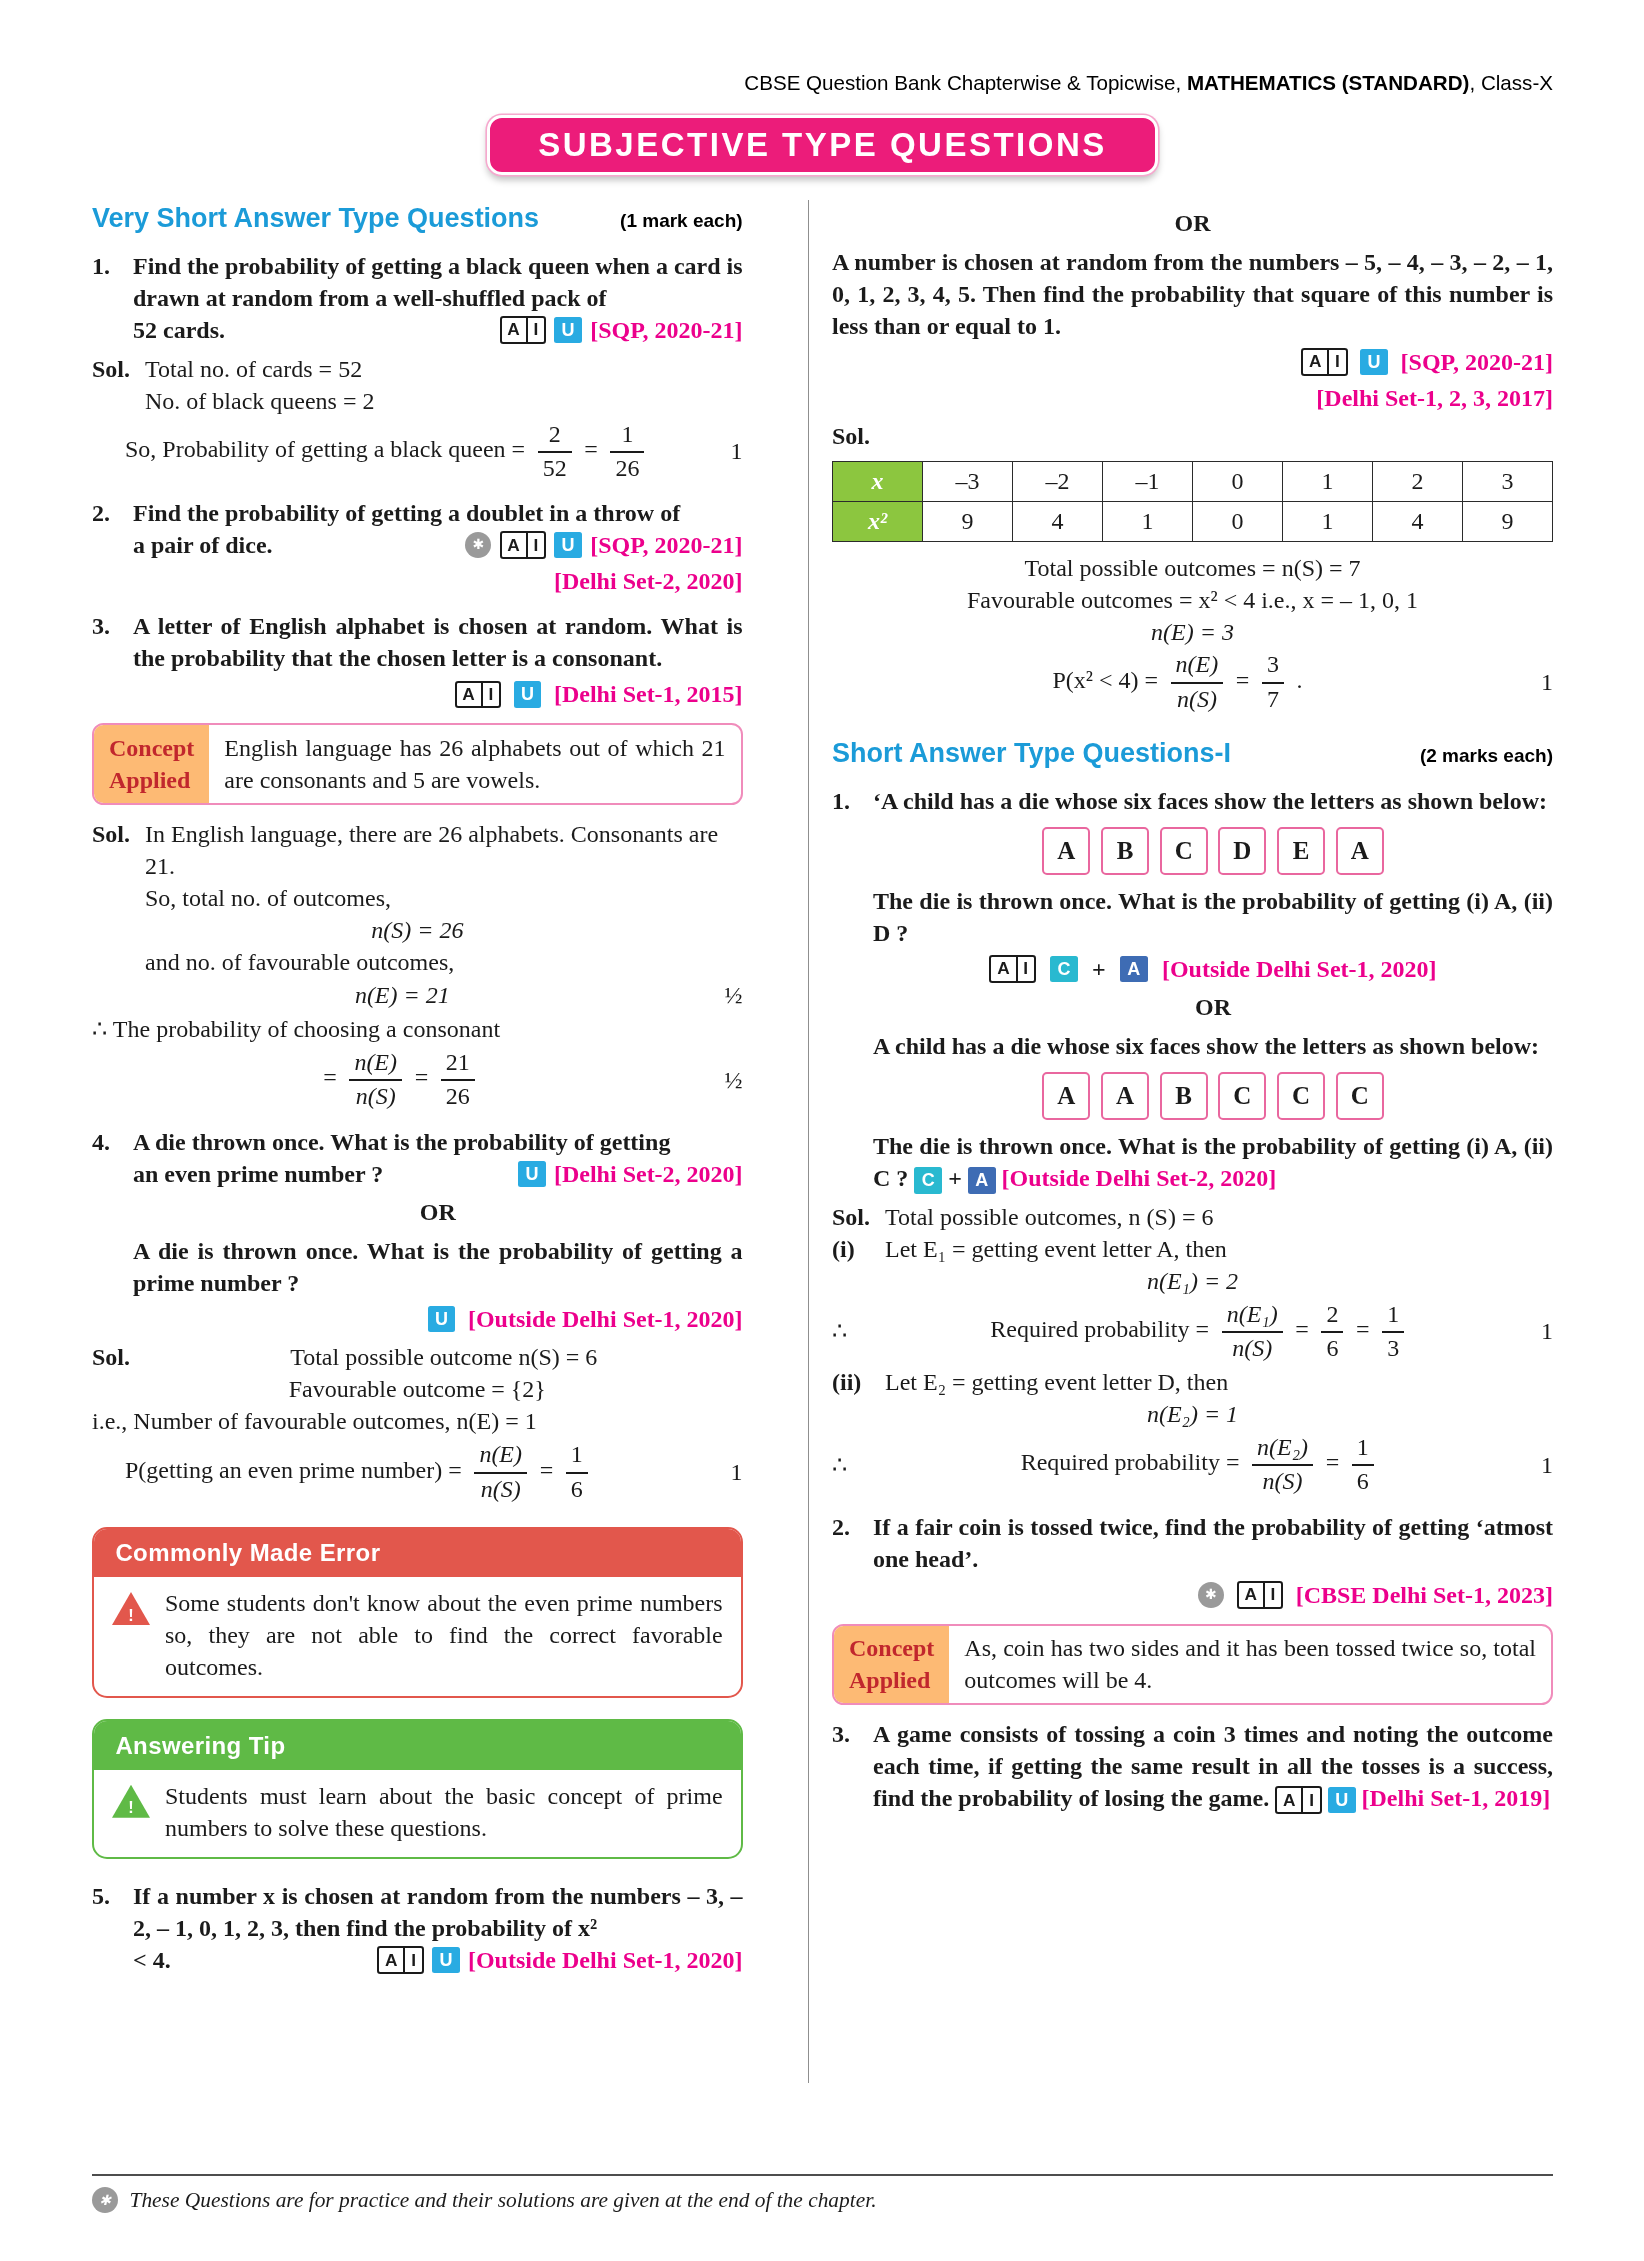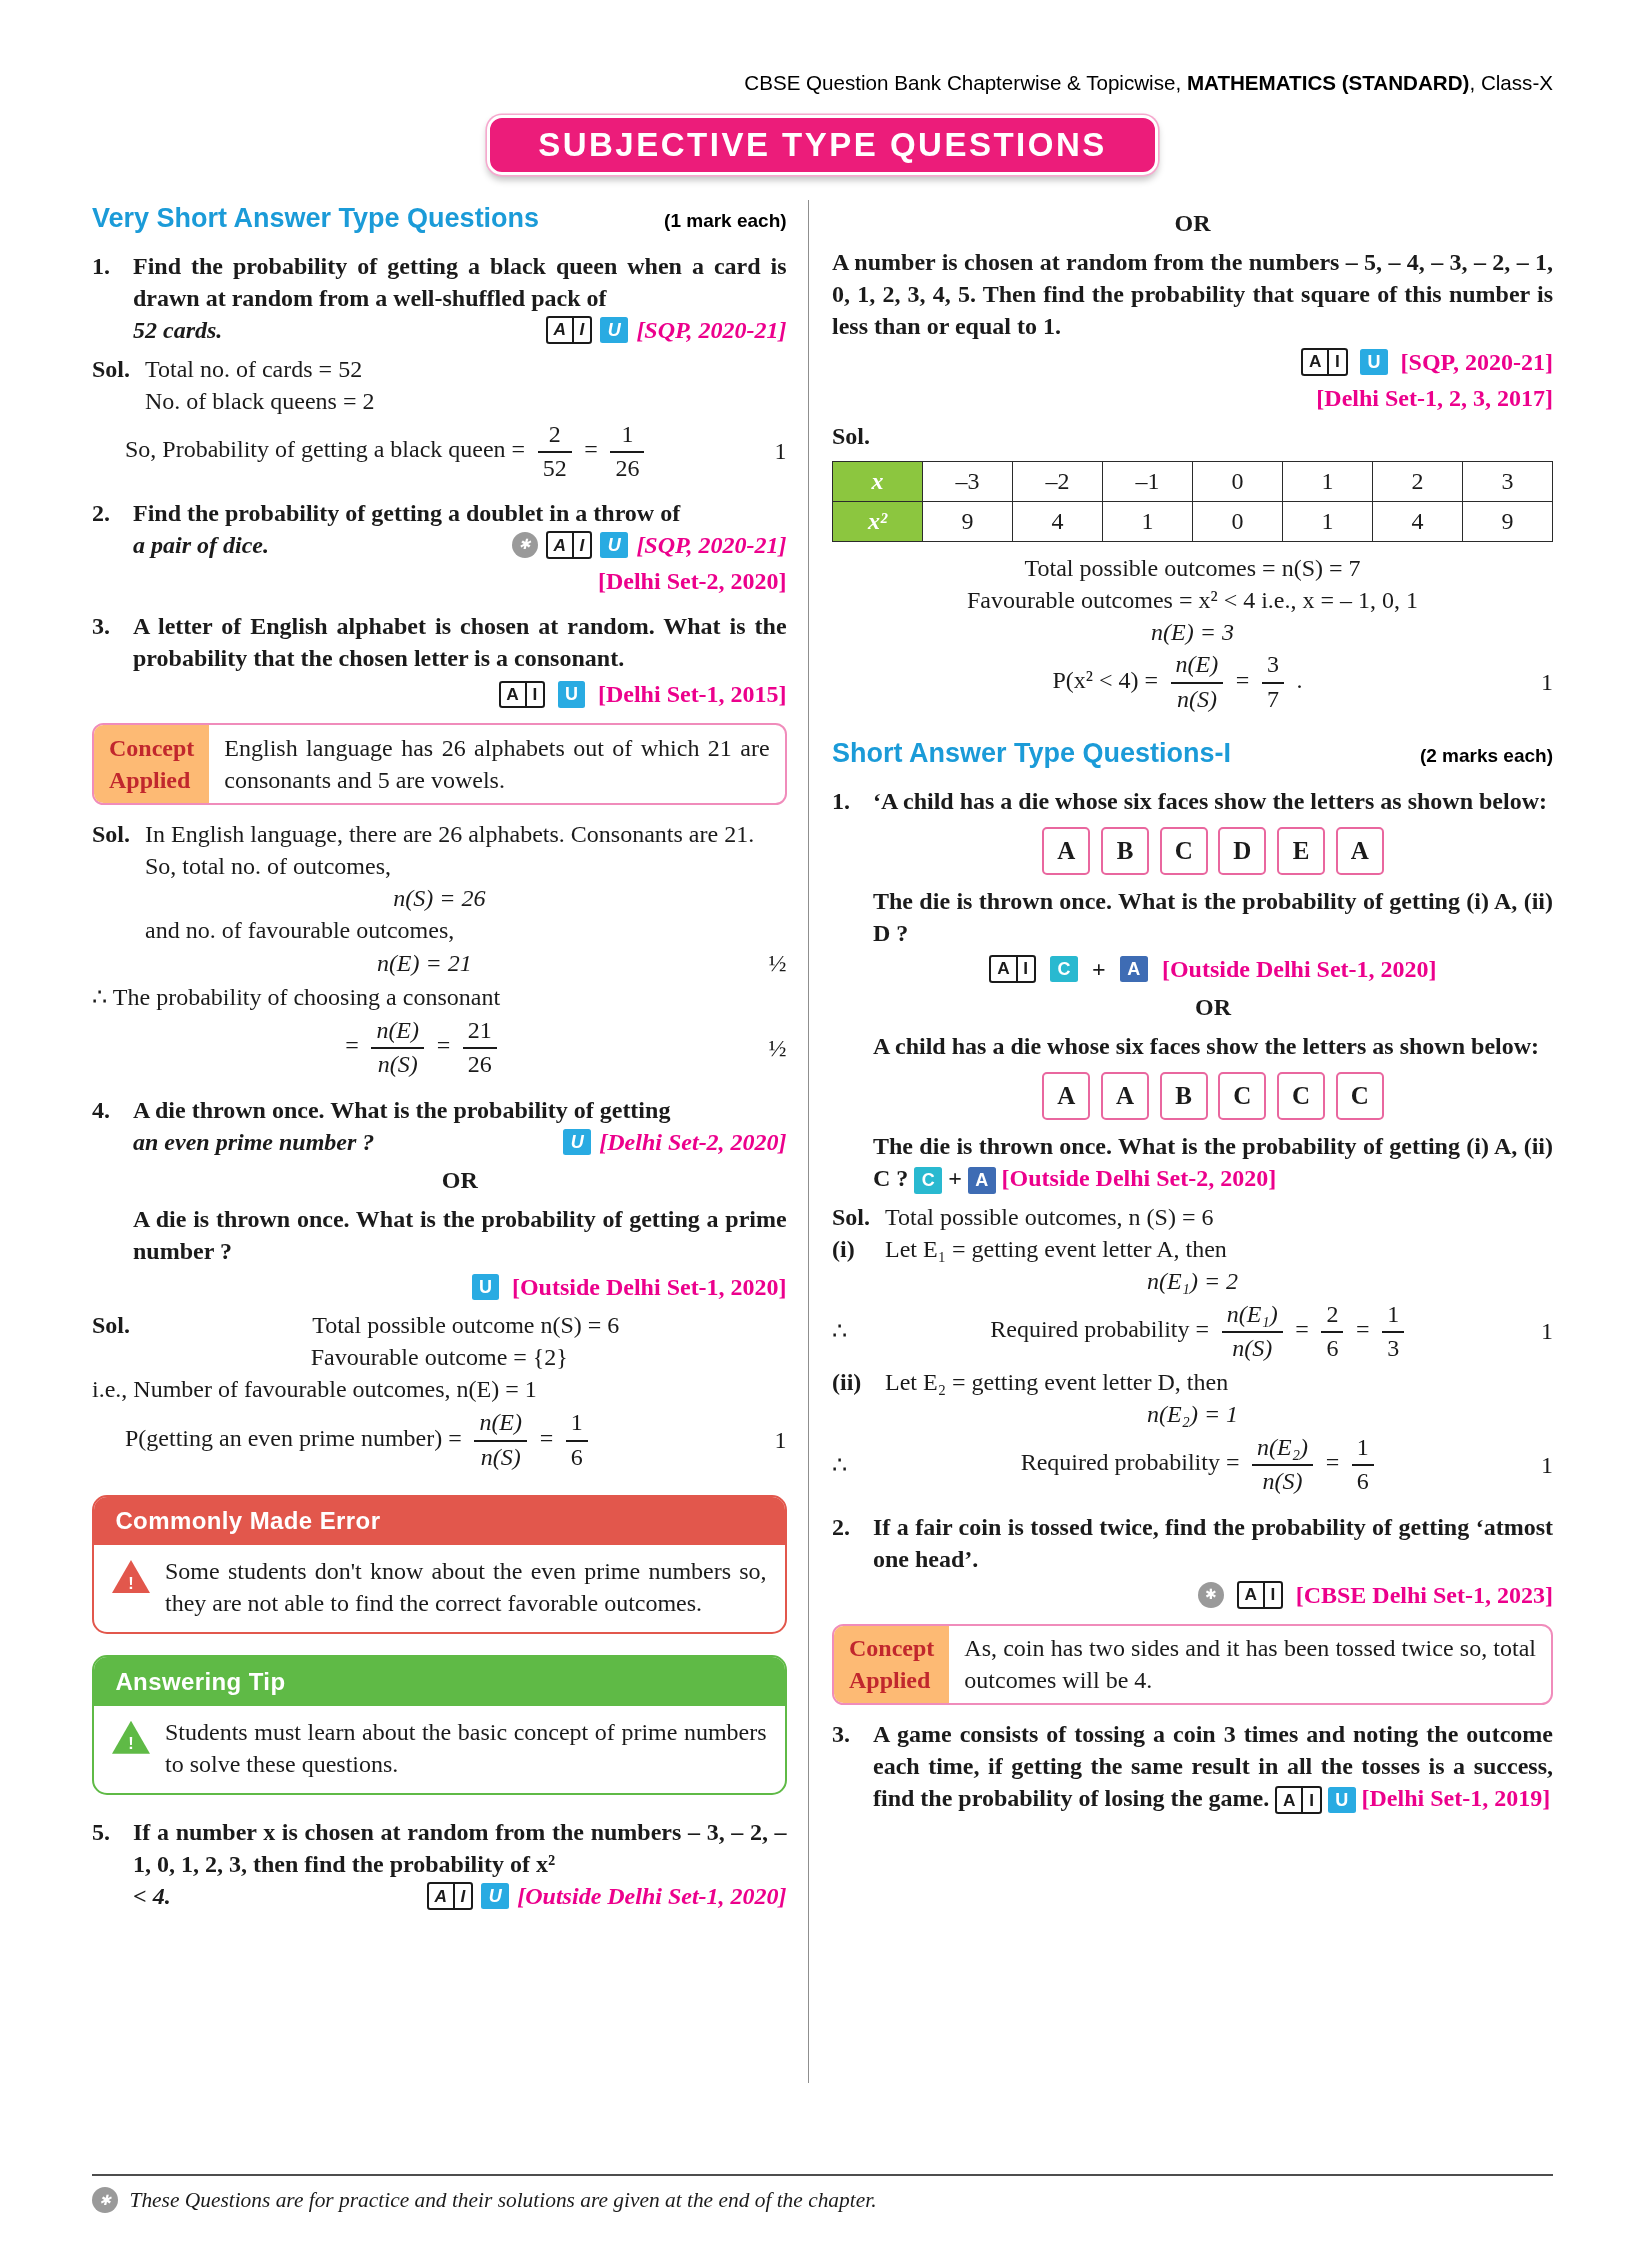--- a/index.html
+++ b/index.html
@@ -8,35 +8,35 @@
   .page{position:absolute;inset:0;padding:71px 92px 0 92px;}
 
   .hdr{font-family:"Liberation Sans",sans-serif;font-size:20.6px;text-align:right;color:#000;}
   .hdr .b{font-weight:bold;}
 
   .banner-wrap{text-align:center;margin-top:20px;}
   .banner{display:inline-block;background:#EC1C7A;color:#fff;font-family:"Liberation Sans",sans-serif;
           font-weight:bold;font-size:33px;letter-spacing:2.5px;padding:8.2px 48px;border-radius:15px;
           border:3.3px solid #fff;box-shadow:0 0 0 1.6px #F6A8CE,0 4.1px 7.4px rgba(0,0,0,.25);}
 
-  .cols{display:flex;margin-top:25px;align-items:stretch;min-height:1883px;}
+  .cols{display:flex;margin-top:25px;align-items:stretch;min-height:1883px;gap:44px;}
   .col{font-size:24px;line-height:32px;}
   .col-l{width:730px;padding-right:21.4px;}
   .col-r{width:732px;border-left:1.6px solid #8f8f8f;padding-left:23px;}
 
   .sec{display:flex;justify-content:space-between;align-items:baseline;margin:1.6px 0 6.6px;}
   .sec.mt{margin-top:21.4px;}
   .sec-t{color:#1B9BD8;font-family:"Liberation Sans",sans-serif;font-weight:bold;font-size:27px;}
   .sec-m{font-family:"Liberation Sans",sans-serif;font-weight:bold;font-size:19px;color:#000;}
 
   .q{display:flex;margin:13px 0 6.6px;}
   .qn{flex:none;width:41px;font-weight:bold;}
   .qb{flex:1;min-width:0;}
   .qt{font-weight:bold;text-align:justify;}
-  .row{display:flex;justify-content:space-between;align-items:flex-end;font-style:italic;}
+  .row{display:flex;justify-content:space-between;align-items:flex-end;}
   .rgroup{display:flex;align-items:center;gap:8.2px;justify-content:flex-end;flex:1;padding-left:10px;}
   .rt{text-align:right;margin-top:1.6px;}
   .rt > *{vertical-align:middle;margin-left:6.6px;}
   .ct{text-align:center;margin-top:1.6px;}
   .ct > *{vertical-align:middle;margin:0 4.1px;}
   .cite{color:#EC008C;font-weight:bold;}
   .or{text-align:center;font-weight:bold;margin:6.6px 0;}
 
   .ai{display:inline-flex;border:2.1px solid #1a1a1a;border-radius:3.3px;overflow:hidden;
       font-family:"Liberation Sans",sans-serif;font-weight:bold;font-size:17.3px;line-height:1;

